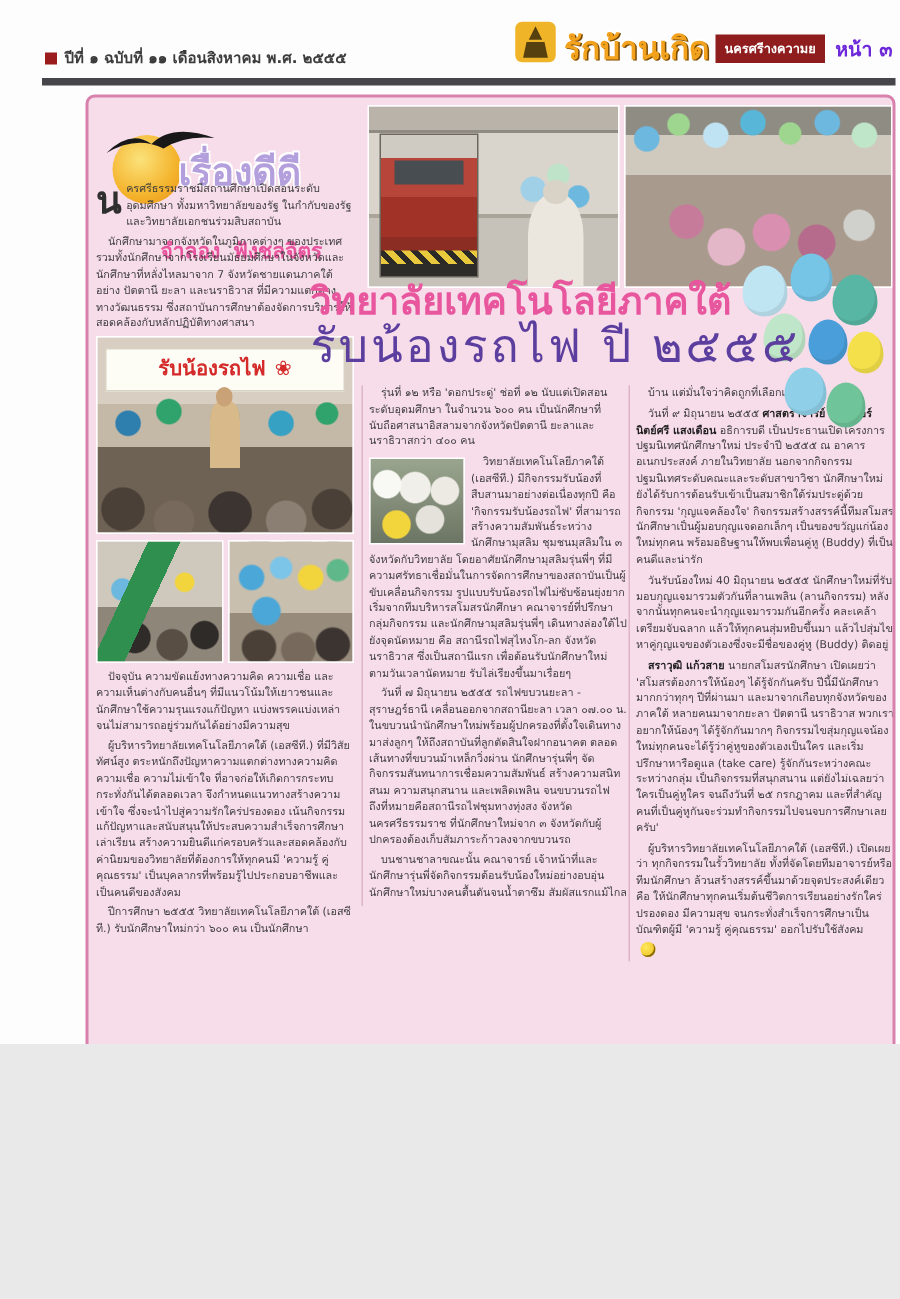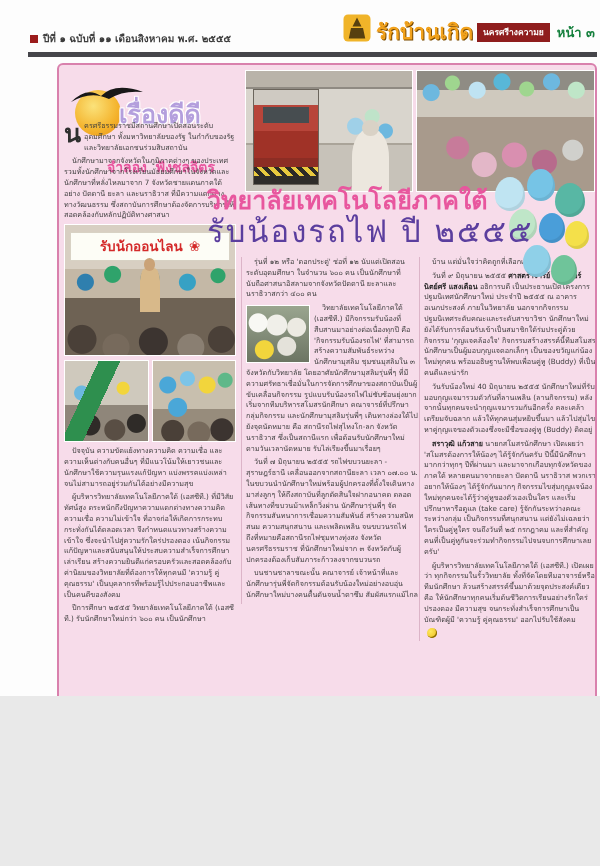--- a/index.html
+++ b/index.html
@@ -12,21 +12,21 @@
   .page{position:relative;width:600px;height:696px;background:#fdfdfd;margin:0 auto;overflow:hidden;}
 
   
   .hdr-meta{position:absolute;left:30px;top:31px;font-size:10px;font-weight:bold;color:#3c3c3c;display:flex;align-items:center;gap:5px;}
   .hdr-sq{width:8px;height:8px;background:#9b1c1c;display:inline-block;}
   .masthead{position:absolute;right:5px;top:13px;display:flex;align-items:flex-end;gap:4px;}
   .mh-icon{width:30px;height:30px;}
   .mh-brand{font-size:21px;font-weight:bold;color:var(--brand-orange);line-height:1;
     text-shadow:1px 1px 0 #7a4a00, -1px 0 0 #fff,0 -1px 0 #fff;}
   .mh-badge{background:var(--badge-red);color:#fff;font-size:8.5px;font-weight:bold;padding:2px 6px 3px;margin-bottom:1px;}
-  .mh-page{font-size:13px;font-weight:bold;color:#15803d;margin-left:3px;margin-bottom:0;}
+  .mh-page{font-size:13px;font-weight:bold;color:#6d28d9;margin-left:3px;margin-bottom:0;}
   .hdr-rule{position:absolute;left:28px;top:52px;width:569px;height:5px;background:#45454a;}
 
   
   .panel{position:absolute;left:57px;top:63px;width:540px;height:654px;background:var(--pink-bg);
     border:2px solid var(--pink-border);border-radius:6px;box-sizing:border-box;overflow:hidden;}
 
   
   .col-logo{position:absolute;left:4px;top:17px;width:182px;height:112px;font-family:Liberation Mono, monospace;}
   .sun{position:absolute;left:12px;top:8px;width:46px;height:46px;border-radius:50%;
     background:radial-gradient(circle at 40% 35%,#fbe27a,#f4b32c 60%,#e88f1a);}
@@ -229,21 +229,21 @@
       <div class="bl" style="left:62px;top:86px;width:26px;height:30px;background:#6fc49a;"></div>
     </div>
 
     <div class="col col1">
       <div>
           <p class="dropcap">นครศรีธรรมราชมีสถานศึกษาเปิดสอนระดับอุดมศึกษา ทั้งมหาวิทยาลัยของรัฐ ในกำกับของรัฐ และวิทยาลัยเอกชนร่วมสิบสถาบัน</p>
           <p>นักศึกษามาจากจังหวัดในภูมิภาคต่างๆ ของประเทศ รวมทั้งนักศึกษาจากโรงเรียนมัธยมศึกษาในจังหวัดและนักศึกษาที่หลั่งไหลมาจาก 7 จังหวัดชายแดนภาคใต้อย่าง ปัตตานี ยะลา และนราธิวาส ที่มีความแตกต่างทางวัฒนธรรม ซึ่งสถาบันการศึกษาต้องจัดการบริหารให้สอดคล้องกับหลักปฏิบัติทางศาสนา</p>
         </div>
       <div class="photo photo-banner-img">
         <div class="banner-strip">
-          <span>รับน้กออนไลน</span>
+          <span>รับน้องรถไฟ</span>
           <span>❀</span>
         </div>
         <div class="speaker"></div>
       </div>
       <div class="photo-pair">
         <div class="photo pp-left"></div>
         <div class="photo pp-right"></div>
       </div>
       <div>
           <p>ปัจจุบัน ความขัดแย้งทางความคิด ความเชื่อ และความเห็นต่างกับคนอื่นๆ ที่มีแนวโน้มให้เยาวชนและนักศึกษาใช้ความรุนแรงแก้ปัญหา แบ่งพรรคแบ่งเหล่า จนไม่สามารถอยู่ร่วมกันได้อย่างมีความสุข</p>

